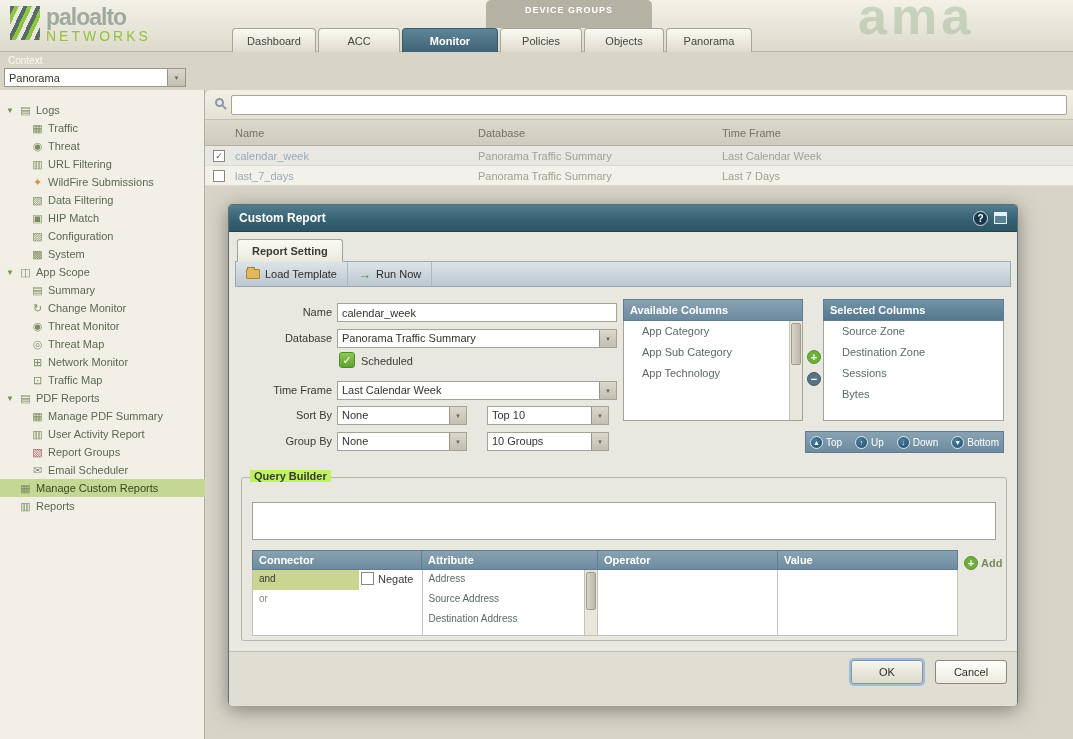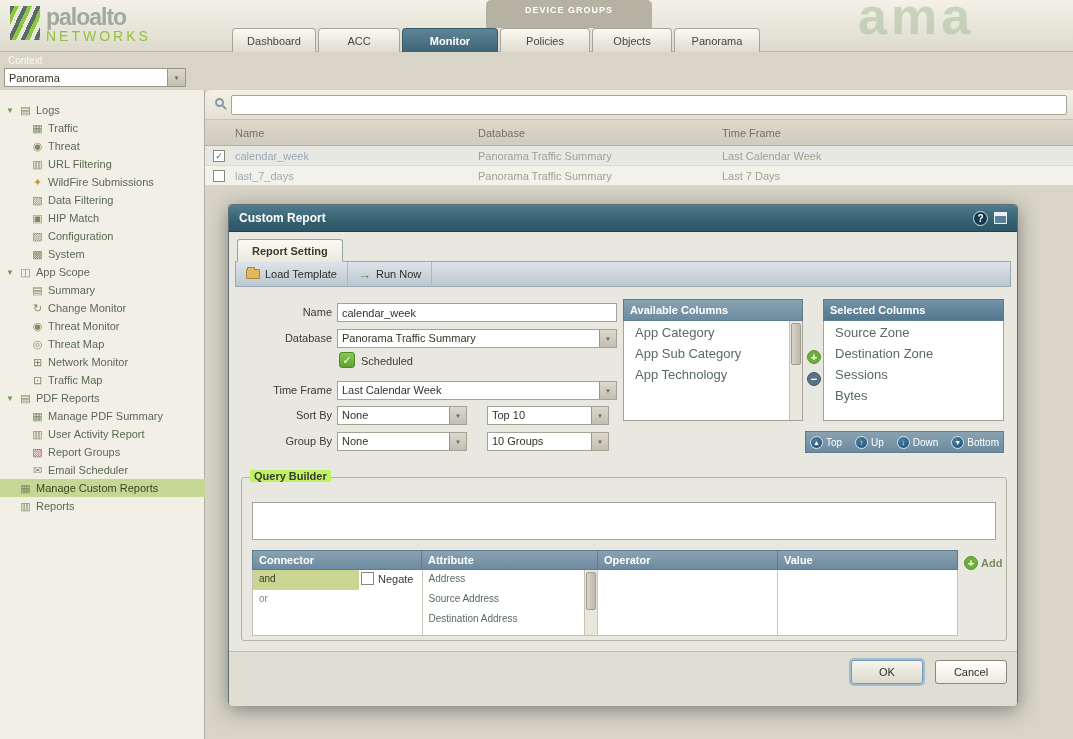--- a/index.html
+++ b/index.html
@@ -97,21 +97,21 @@
         font-size:11px; color:#33332b; }
   .dd .v { flex:1; padding:2px 4px; white-space:nowrap; overflow:hidden; }
   .dd .ddb { width:17px; }
   .sched { position:absolute; left:110px; top:147px; width:16px; height:16px;
            background:linear-gradient(#8cc753,#5ea32e); border:1px solid #4e8c26; border-radius:3px;
            color:#fff; font-size:11px; display:flex; align-items:center; justify-content:center; }
   .ph { height:22px; background:linear-gradient(#89a2b2,#6d8ba0); border:1px solid #5f7d92;
         color:#fff; font-weight:bold; font-size:11px; padding:4px 6px; }
   .plist { height:100px; background:#fff; border:1px solid #a5a296; border-top:none;
            position:relative; overflow:hidden; }
-  .pitem { height:21px; padding:4px 11px; font-size:13px; color:#5a6a64; white-space:nowrap; }
+  .pitem { height:21px; padding:4px 18px; font-size:11px; color:#5a6a64; white-space:nowrap; }
   .vsb { position:absolute; right:0; top:0; width:13px; height:100%; background:#e9e7dc;
          border-left:1px solid #c5c2b5; }
   .vsb .thumb { position:absolute; top:2px; left:1px; width:10px; height:42px;
                 background:linear-gradient(90deg,#d8d5c8,#bcb9ac); border:1px solid #a09d90; border-radius:2px; }
   .pm { position:absolute; width:14px; height:14px; border-radius:50%; color:#fff; font-size:11px;
         font-weight:bold; display:flex; align-items:center; justify-content:center; line-height:1; }
   .obar { position:absolute; left:576px; top:226px; width:199px; height:22px;
           background:linear-gradient(#89a2b2,#6d8ba0); border:1px solid #5f7d92; display:flex;
           align-items:center; justify-content:space-between; padding:4px 4px; }
   .obtn { display:flex; align-items:center; gap:3px; color:#fff; font-size:10px; }
@@ -161,21 +161,21 @@
       <div>
         <div class="logo-name">paloalto</div>
         <div class="logo-sub">NETWORKS</div>
       </div>
     </div>
     <div class="dg">DEVICE GROUPS</div>
     <div class="tabs">
       <div class="tab" style="width:84px">Dashboard</div>
       <div class="tab" style="width:82px">ACC</div>
       <div class="tab active" style="width:96px">Monitor</div>
-      <div class="tab" style="width:90px">Policies</div>
+      <div class="tab" style="width:82px">Policies</div>
       <div class="tab" style="width:80px">Objects</div>
       <div class="tab" style="width:86px">Panorama</div>
     </div>
   </div>
 
   <div class="ctx-label">Context</div>
   <div class="ctx-select">
     <span class="v">Panorama</span>
     <span class="ddb">▼</span>
   </div>

